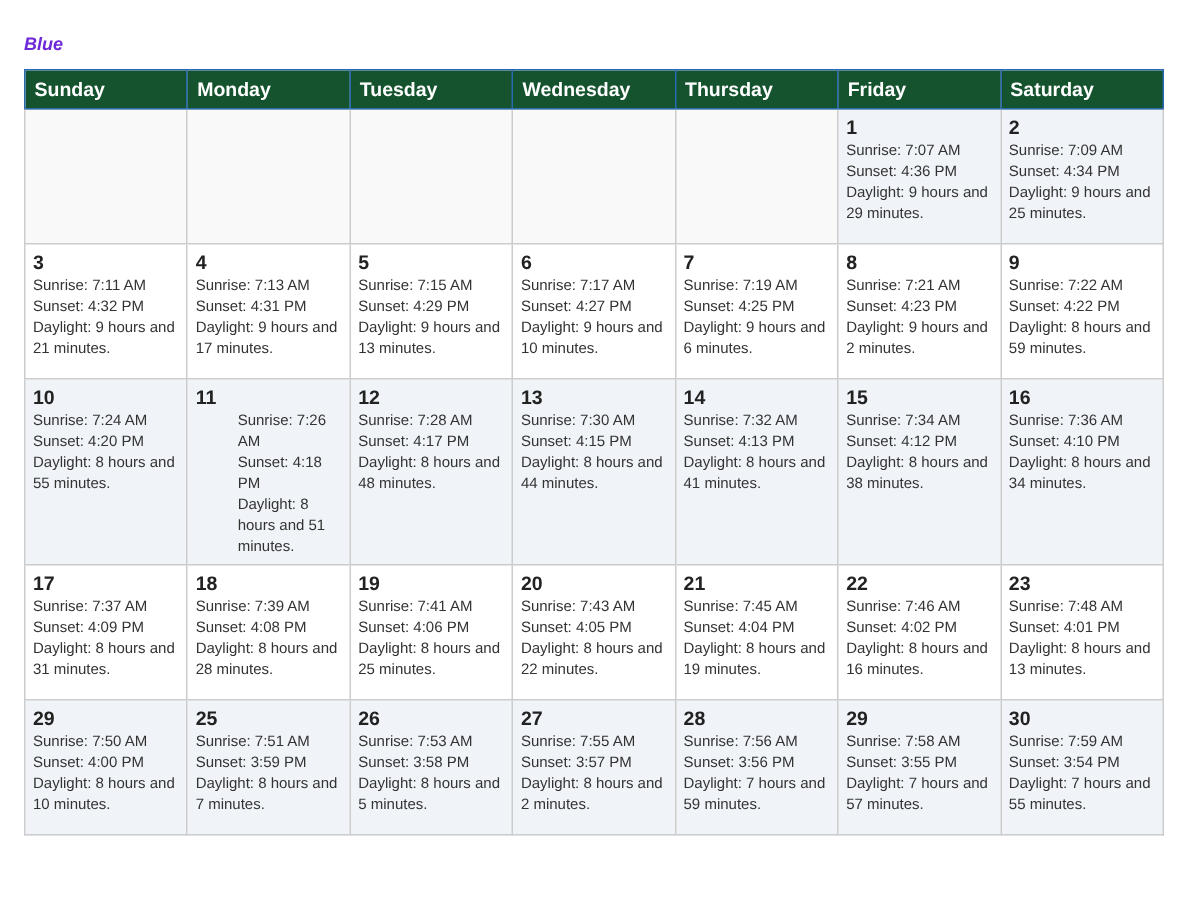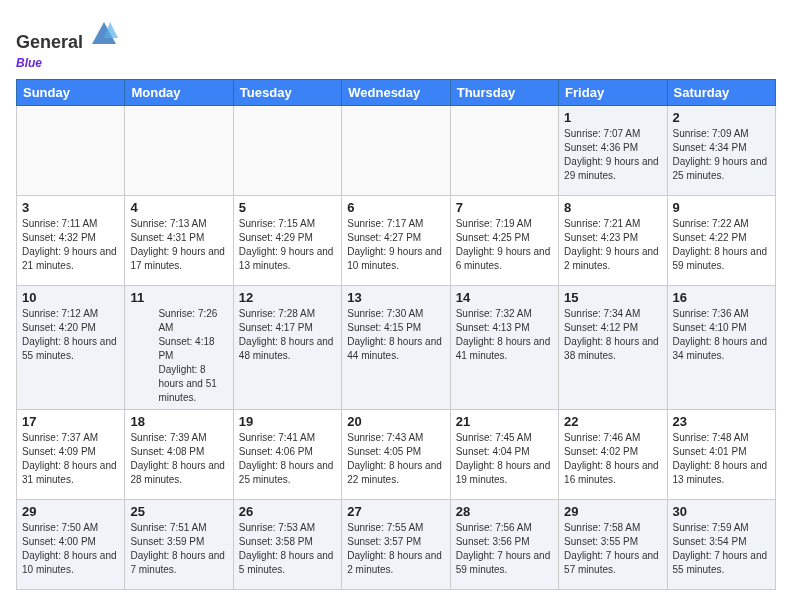--- a/index.html
+++ b/index.html
@@ -51,21 +51,21 @@
       font-size: 16px;
       color: #555;
       margin-top: 2px;
     }
     table {
       width: 100%;
       border-collapse: collapse;
       margin-top: 8px;
     }
     th {
-      background-color: #3b82f6;
+      background-color: #14532d;
       color: #fff;
       font-size: 13px;
       font-weight: bold;
       padding: 5px 6px;
       text-align: left;
       border: 1px solid #2a6aaf;
     }
     td {
       border: 1px solid #ccc;
       vertical-align: top;
@@ -93,27 +93,20 @@
       line-height: 1.4;
       color: #333;
     }
   </style>
 </head>
 <body>
 
 <div class="header-area">
   <div class="logo">
     <div>
-      <div>
-        <span class="logo-text-general">General</span>
-        <svg class="logo-icon" viewBox="0 0 28 28">
-          <polygon points="14,2 26,24 2,24" fill="#3a7abf" opacity="0.85"></polygon>
-          <polygon points="20,2 28,18 14,18" fill="#5ab0e8" opacity="0.7"></polygon>
-        </svg>
-      </div>
       <span class="logo-text-blue">Blue</span>
     </div>
   </div>
   <div class="title-area">
   </div>
 </div>
 
 <table>
   <thead>
     <tr>
@@ -186,21 +179,21 @@
         <td>
           <span class="day-num">9</span>
           <div class="day-info" style="white-space: pre-line;">Sunrise: 7:22 AM
 Sunset: 4:22 PM
 Daylight: 8 hours and 59 minutes.</div>
         </td>
       </tr>
       <tr>
         <td class="shaded">
           <span class="day-num">10</span>
-          <div class="day-info" style="white-space: pre-line;">Sunrise: 7:12 AM
+          <div class="day-info" style="white-space: pre-line;">Sunrise: 7:24 AM
 Sunset: 4:20 PM
 Daylight: 8 hours and 55 minutes.</div>
         </td>
         <td class="shaded">
           <span class="day-num">11</span>
           <div class="day-info" style="white-space: pre-line; margin-left: 28px;">Sunrise: 7:26 AM
 Sunset: 4:18 PM
 Daylight: 8 hours and 51 minutes.</div>
         </td>
         <td class="shaded">

